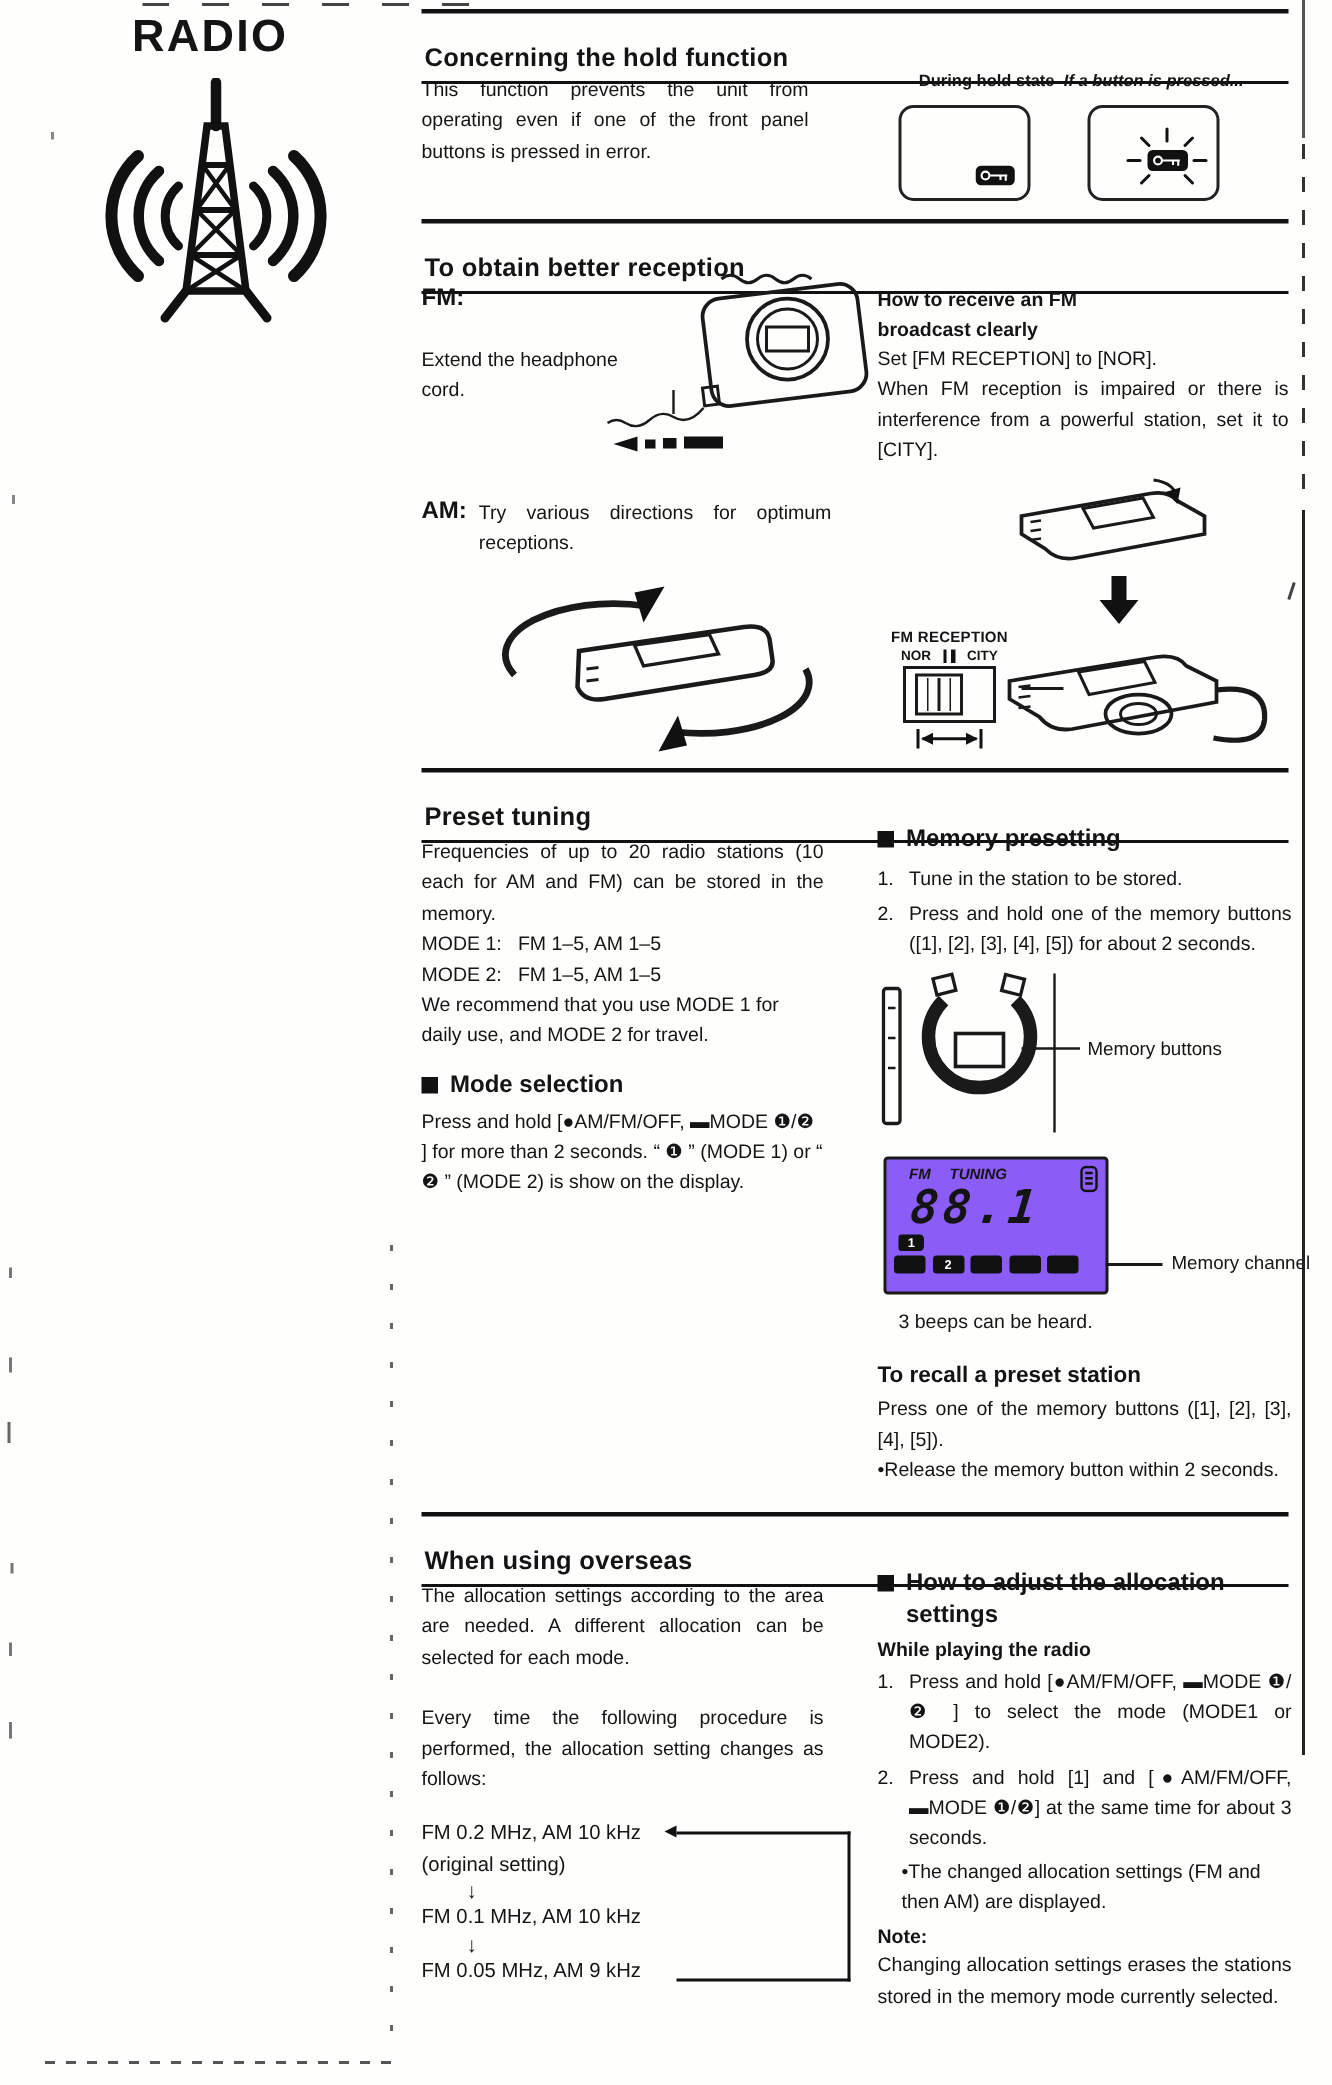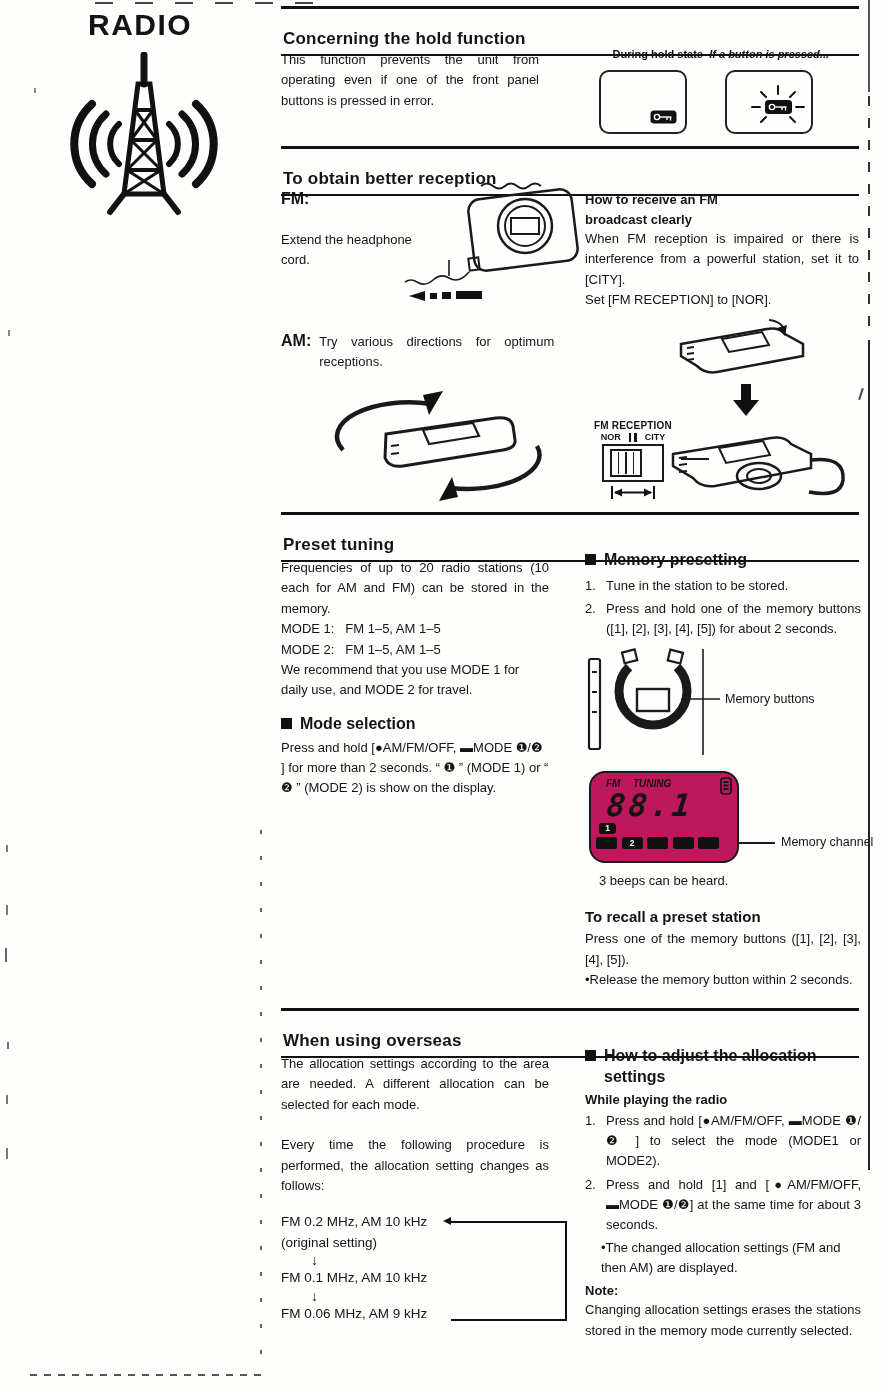--- a/index.html
+++ b/index.html
@@ -39,21 +39,21 @@
   .sw-title{font-size:10px;letter-spacing:.2px;white-space:nowrap;}
   .sw-row{font-size:9px;display:flex;justify-content:center;gap:8px;align-items:flex-start;margin-top:1px;}
   .sw-bars{display:inline-flex;gap:3px;margin-top:1px;}
   .sw-bars i{display:block;width:2.5px;height:9px;background:#111;}
   .sw-box{margin:2px auto 0;width:58px;height:34px;border:2px solid #1a1a1a;display:flex;align-items:center;}
   .sw-knob{margin-left:6px;width:28px;height:24px;border:2px solid #1a1a1a;display:flex;justify-content:space-evenly;align-items:stretch;}
   .sw-knob i{width:1.5px;background:#1a1a1a;margin:1px 0;}
   .sw-link{position:absolute;background:#1a1a1a;height:2px;}
 
   
-  .lcd{position:absolute;width:146px;height:88px;border:2.5px solid #1a1a1a;border-radius:16px;background:#be185d;}
+  .lcd{position:absolute;width:146px;height:88px;border:2.5px solid #1a1a1a;border-radius:3px;background:#8b5cf6;}
   .lcd-band{position:absolute;left:15px;top:5px;font-size:10px;font-weight:bold;font-style:italic;}
   .lcd-tuning{position:absolute;left:42px;top:5px;font-size:10px;font-weight:bold;font-style:italic;}
   .lcd-freq{position:absolute;left:16px;top:14px;font-family:"DejaVu Sans Mono",monospace;
             font-weight:bold;font-style:italic;font-size:31px;letter-spacing:3px;transform:skewX(-6deg);}
   .lcd-mode{position:absolute;left:8px;top:50px;width:17px;height:11px;background:#111;border-radius:2px 3px 3px 2px;
             color:#fff;font-size:8.5px;font-weight:bold;text-align:center;line-height:11px;}
   .lcd-chans{position:absolute;left:5px;top:64px;display:flex;gap:4.5px;}
   .lcd-chans b{display:block;width:21px;height:12px;background:#111;border-radius:2.5px;color:#fff;
                font-size:8.5px;font-weight:bold;text-align:center;line-height:12px;}
   .leader{position:absolute;background:#1a1a1a;}
@@ -161,22 +161,22 @@
       <g fill="#111">
         <polygon points="6,116 22,111 22,121"></polygon>
         <rect x="27" y="113" width="7" height="6"></rect>
         <rect x="39" y="112" width="9" height="7"></rect>
         <rect x="53" y="111" width="26" height="8"></rect>
       </g>
     </svg>
 
     <div class="abs" style="left:304px;top:44px;width:274px;">
       <p class="bold13" style="width:180px;">How to receive an FM broadcast clearly</p>
+      <p class="bt" style="text-align:left;">Set [FM RECEPTION] to [NOR].</p>
       <p class="bt">When FM reception is impaired or there is interference from a powerful station, set it to [CITY].</p>
-      <p class="bt" style="text-align:left;">Set [FM RECEPTION] to [NOR].</p>
     </div>
 
     <div class="abs" style="left:0;top:186px;width:280px;">
       <div style="display:flex;gap:8px;">
         <b style="font-size:16px;">AM:</b>
         <p class="bt" style="width:235px;">Try various directions for optimum receptions.</p>
       </div>
     </div>
 
     <svg class="abs" style="left:30px;top:232px;" width="255" height="132" viewBox="0 0 255 132">
@@ -336,21 +336,21 @@
       <p class="bt" style="margin-top:20px;">Every time the following procedure is performed, the allocation setting changes as follows:</p>
 
       <div class="flow">
         <div class="flow-bracket"></div>
         <div class="flow-arrowhead"></div>
         <div class="fr">FM 0.2 MHz, AM 10 kHz</div>
         <div class="fr">(original setting)</div>
         <div class="dn">↓</div>
         <div class="fr">FM 0.1 MHz, AM 10 kHz</div>
         <div class="dn">↓</div>
-        <div class="fr">FM 0.06 MHz, AM 9 kHz</div>
+        <div class="fr">FM 0.05 MHz, AM 9 kHz</div>
       </div>
     </div>
 
     <div class="abs" style="left:304px;top:38px;width:276px;">
       <div class="sq-head">
         <span class="sq"></span>
         <span style="width:215px;">How to adjust the allocation settings</span>
       </div>
       <p class="bold13" style="margin-top:2px;">While playing the radio</p>
       <div class="steps" style="margin-top:2px;">

